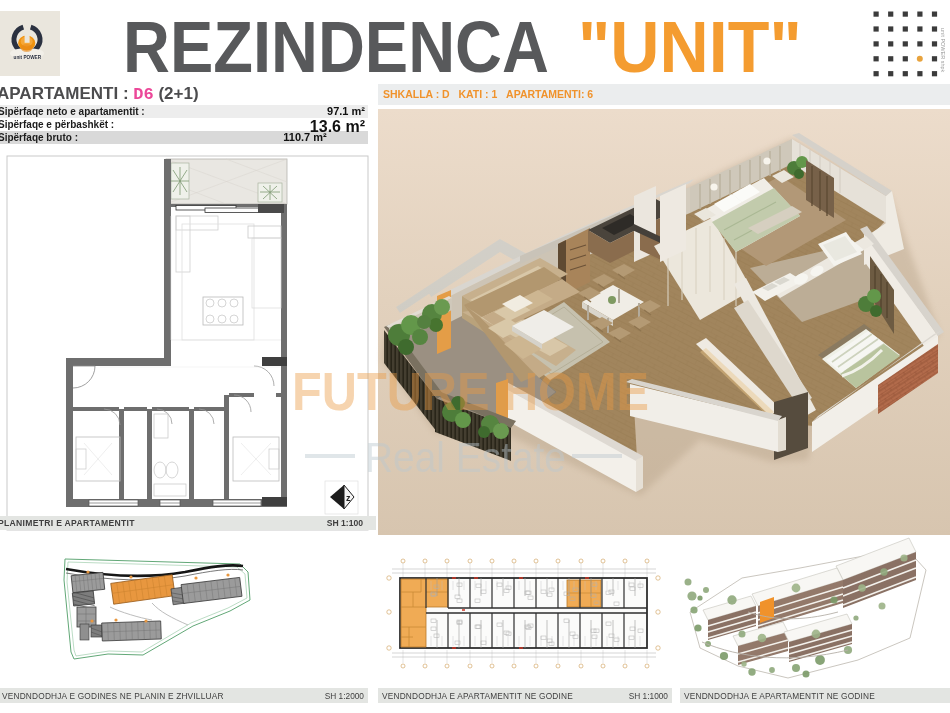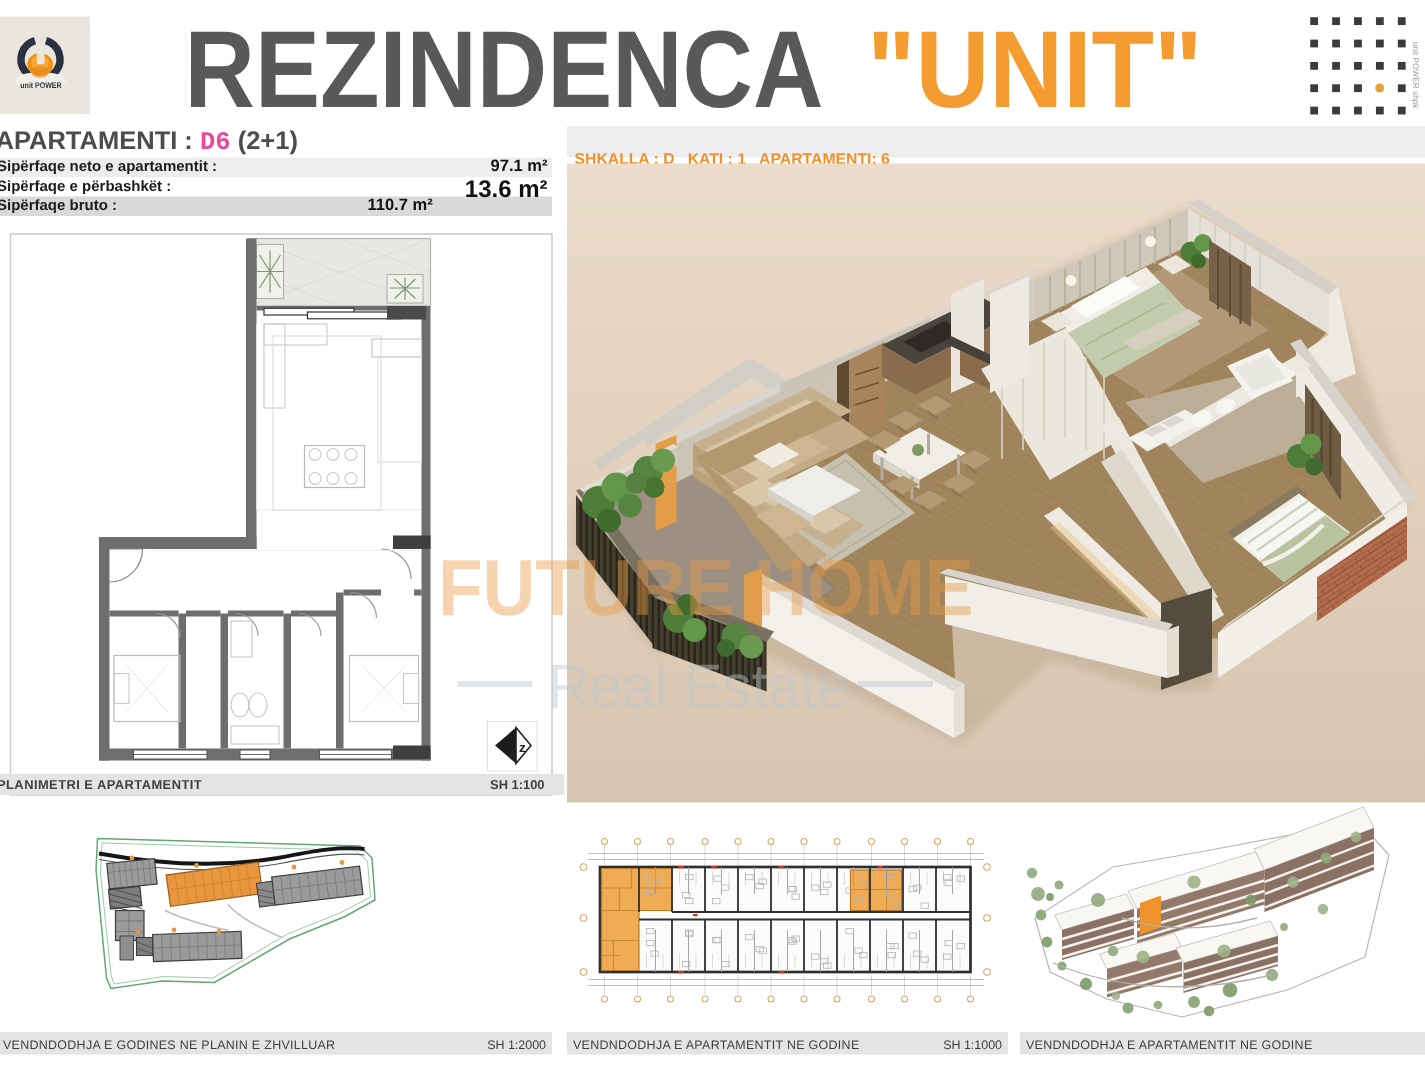--- a/index.html
+++ b/index.html
@@ -55,24 +55,24 @@
 <div style="position:absolute;left:-3px;top:84px;font-family:'Liberation Sans',sans-serif;font-weight:bold;font-size:17px;color:#4c4c4e;">APARTAMENTI : <span style="color:#ec4899;font-family:Liberation Mono, monospace;">D6</span> (2+1)</div>
 
 <div style="position:absolute;left:0;top:105px;width:368px;height:13px;background:#ededed;"></div>
 
 <div style="position:absolute;left:0;top:131px;width:368px;height:13px;background:#d9d9d9;"></div>
 <div style="position:absolute;left:-2px;top:106px;font-family:'Liberation Sans',sans-serif;font-weight:bold;font-size:10px;color:#1c1c1c;">Sipërfaqe neto e apartamentit :</div>
 <div style="position:absolute;left:-2px;top:119px;font-family:'Liberation Sans',sans-serif;font-weight:bold;font-size:10px;color:#1c1c1c;">Sipërfaqe e përbashkët :</div>
 <div style="position:absolute;left:-2px;top:132px;font-family:'Liberation Sans',sans-serif;font-weight:bold;font-size:10px;color:#1c1c1c;">Sipërfaqe bruto :</div>
 <div style="position:absolute;left:245px;top:105px;width:120px;text-align:right;font-family:Liberation Sans, sans-serif;font-weight:bold;font-size:11px;color:#111;">97.1 m²</div>
 <div style="position:absolute;left:245px;top:118px;width:120px;text-align:right;font-family:'Liberation Sans',sans-serif;font-weight:bold;font-size:16px;color:#111;">13.6 m²</div>
-<div style="position:absolute;left:245px;top:131px;width:120px;text-align:left;font-family:'Liberation Sans',sans-serif;font-weight:bold;font-size:11px;color:#111;">110.7 m²</div>
+<div style="position:absolute;left:245px;top:131px;width:120px;text-align:center;font-family:'Liberation Sans',sans-serif;font-weight:bold;font-size:11px;color:#111;">110.7 m²</div>
 
 <div style="position:absolute;left:378px;top:84px;width:572px;height:21px;background:#ebedee;"></div>
-<div style="position:absolute;left:383px;top:88px;font-family:'Liberation Sans',sans-serif;font-weight:bold;font-size:10.5px;color:#f0922b;margin-top:12px;">SHKALLA : D&nbsp;&nbsp;&nbsp;KATI : 1&nbsp;&nbsp;&nbsp;APARTAMENTI: 6</div>
+<div style="position:absolute;left:383px;top:88px;font-family:'Liberation Sans',sans-serif;font-weight:bold;font-size:10.5px;color:#f0922b;">SHKALLA : D&nbsp;&nbsp;&nbsp;KATI : 1&nbsp;&nbsp;&nbsp;APARTAMENTI: 6</div>
 <svg style="position:absolute;left:0;top:0;" width="950" height="713" viewBox="0 0 950 713">
     <defs>
 <linearGradient id="bgtan" x1="0" y1="0" x2="0" y2="1">
         <stop offset="0" stop-color="#ecdccb"></stop>
         <stop offset="0.45" stop-color="#e2d1bd"></stop>
         <stop offset="1" stop-color="#d7c5af"></stop>
       </linearGradient>
 <filter id="blur3" x="-20%" y="-20%" width="140%" height="140%">
         <feGaussianBlur stdDeviation="3"></feGaussianBlur>
       </filter>

